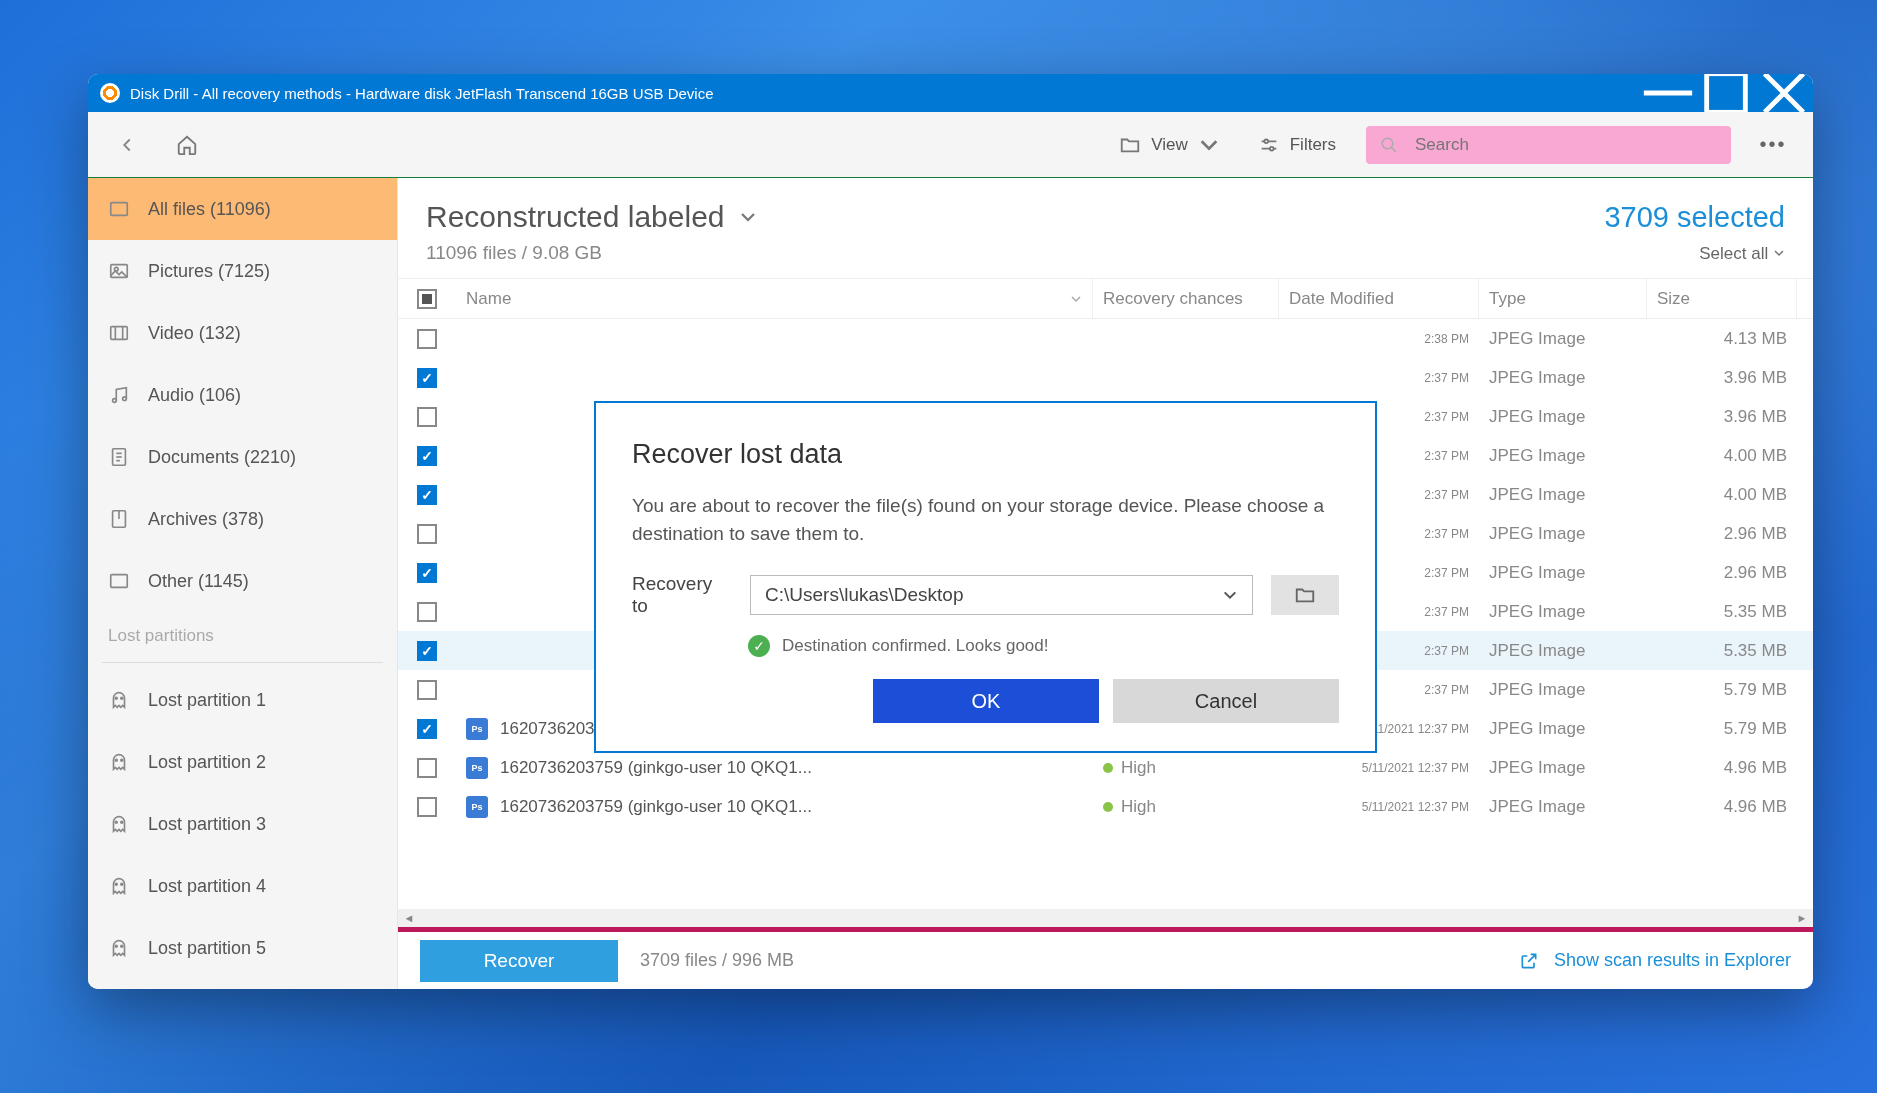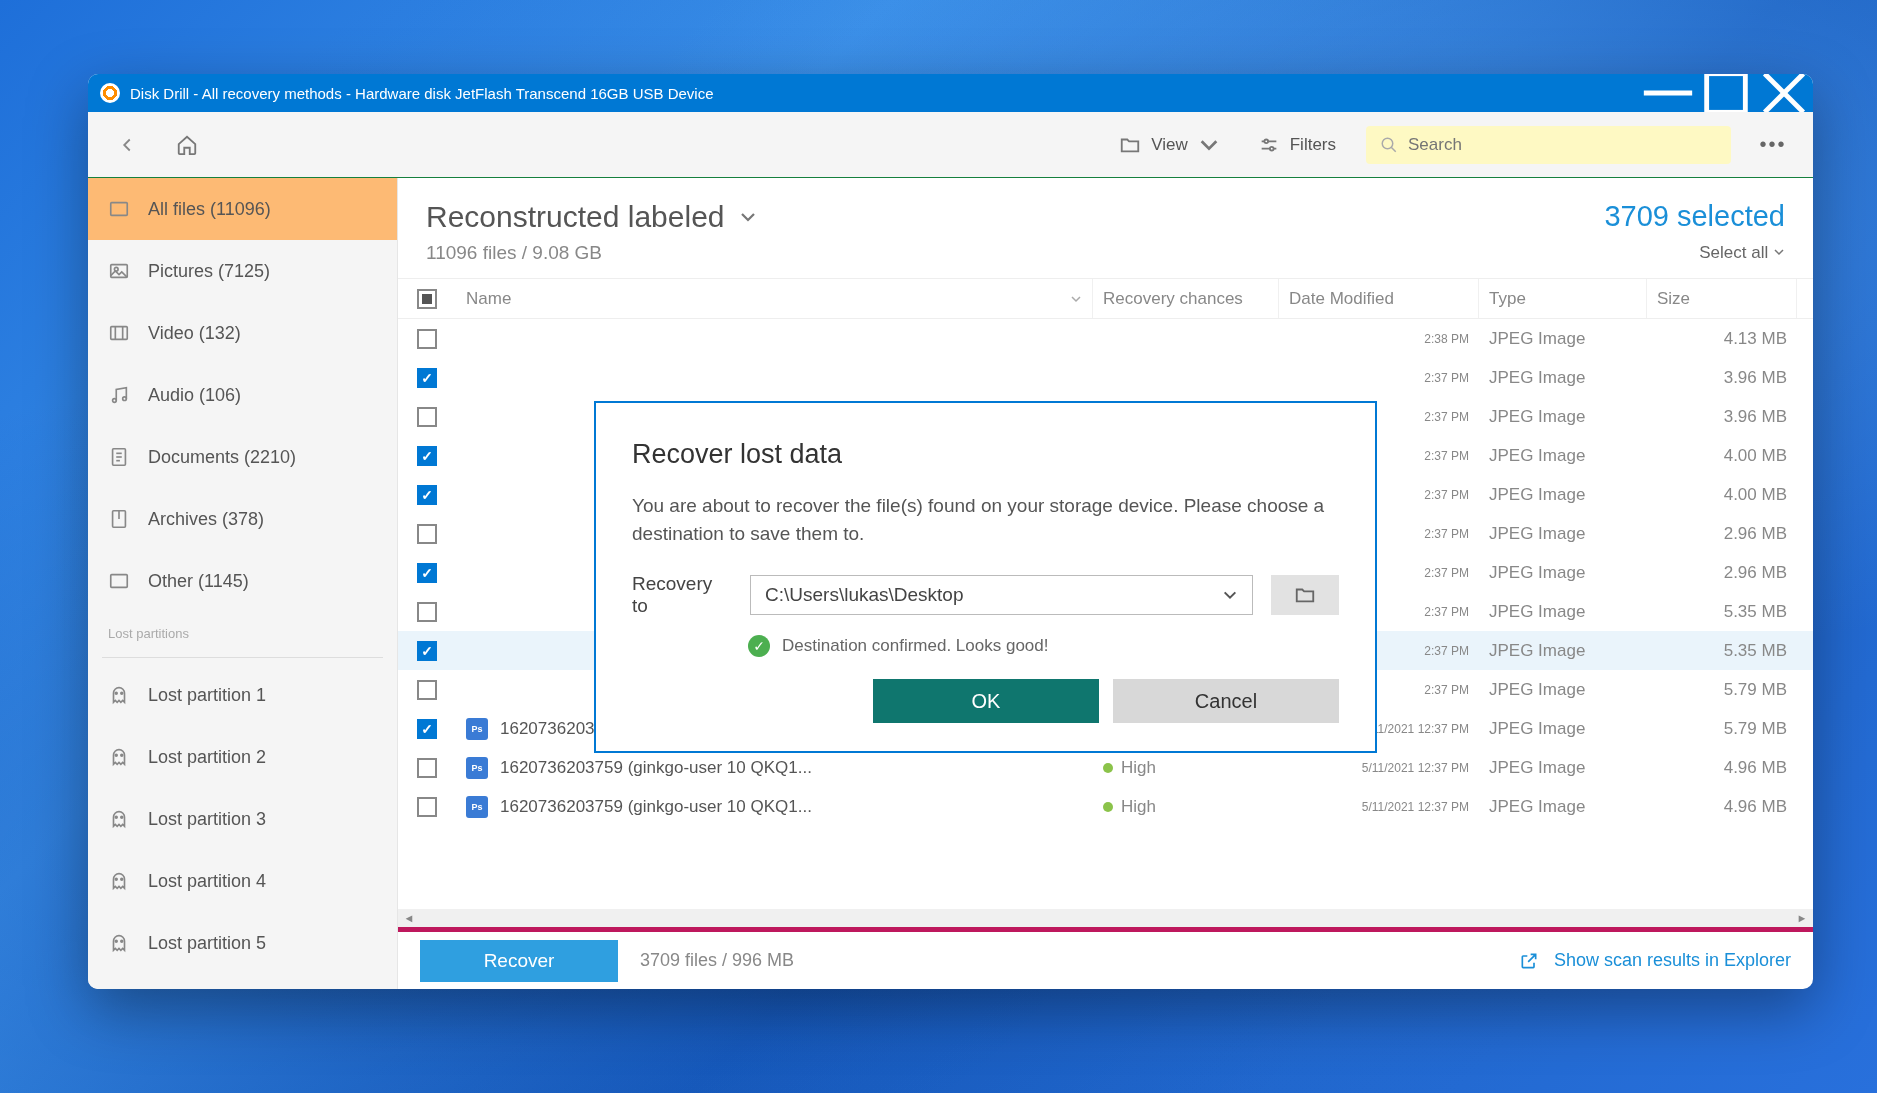--- a/index.html
+++ b/index.html
@@ -62,24 +62,24 @@
 }
 .tb-btn {
   display: flex; align-items: center; gap: 10px;
   color: #555; cursor: pointer; font-size: 17px;
   padding: 6px 8px;
 }
 .tb-btn svg { width: 22px; height: 22px; }
 .tb-spacer { flex: 1; }
 .search-box {
   width: 365px; height: 38px;
-  background: #fef9c3;
+  background: #f9a8d4;
   border-radius: 4px;
   display: flex; align-items: center;
-  padding: 0 14px; gap: 10px;
+  padding: 0 14px; gap: 17px;
   color: #999;
 }
 .search-box input {
   flex:1; border:none; background:transparent; outline:none;
   font-size: 17px; color:#666;
 }
 .more-btn {
   width: 40px; display:flex; justify-content:center; align-items:center;
   color:#666; cursor:pointer; font-size:20px; letter-spacing:2px;
 }
@@ -99,30 +99,31 @@
 .side-item {
   height: 62px;
   display: flex; align-items: center;
   padding: 0 20px; gap: 18px;
   color: #555; font-size: 18px;
   cursor: pointer;
 }
 .side-item.active { background: #fdba74; }
 .side-item svg { width: 22px; height: 22px; flex-shrink:0; }
 .side-section-label {
-  padding: 14px 20px 10px; color: #aaa; font-size: 13px;
+  padding: 14px 20px 10px; color: #aaa; font-size: 17px;
 }
 .side-divider { height:1px; background:#ddd; margin: 6px 14px; }
 .main {
   flex: 1; display: flex; flex-direction: column; min-width: 0;
 }
 .main-header {
   padding: 22px 28px 14px;
   display: flex; justify-content: space-between;
   border-bottom: 1px solid #eee;
+  align-items: center;
 }
 .mh-left { display:flex; flex-direction:column; gap:8px; }
 .mh-title {
   font-size: 30px; color: #555; display:flex; align-items:center; gap:14px;
 }
 .mh-subtitle { font-size: 19px; color: #888; }
 .mh-right { text-align: right; display:flex; flex-direction:column; gap:10px; }
 .selected-count { font-size: 29px; color: #1a8fd8; }
 .select-all { color: #666; font-size: 17px; cursor:pointer; }
 .table-header {
@@ -208,21 +209,21 @@
   width:22px;height:22px;background:#4caf50;border-radius:50%;
   display:flex;align-items:center;justify-content:center;color:#fff;font-size:14px;
 }
 .modal-actions {
   display:flex; justify-content:flex-end; gap:14px;
 }
 .btn {
   width: 226px; height: 44px; border:none;
   font-size: 20px; cursor:pointer;
 }
-.btn-primary { background:#0f766e; color:#fff; }
+.btn-primary { background:#1d4ed8; color:#fff; }
 .btn-secondary { background:#d8d8d8; color:#333; }
 .hscroll {
   height: 18px; background:#f0f0f0; display:flex; align-items:center;
   justify-content:space-between; padding: 0 4px;
 }
 .hscroll-arrow { width:14px; text-align:center; color:#888; font-size:11px; cursor:pointer; }
 </style>
 </head>
 <body>
 <div class="bg-curves"></div>

